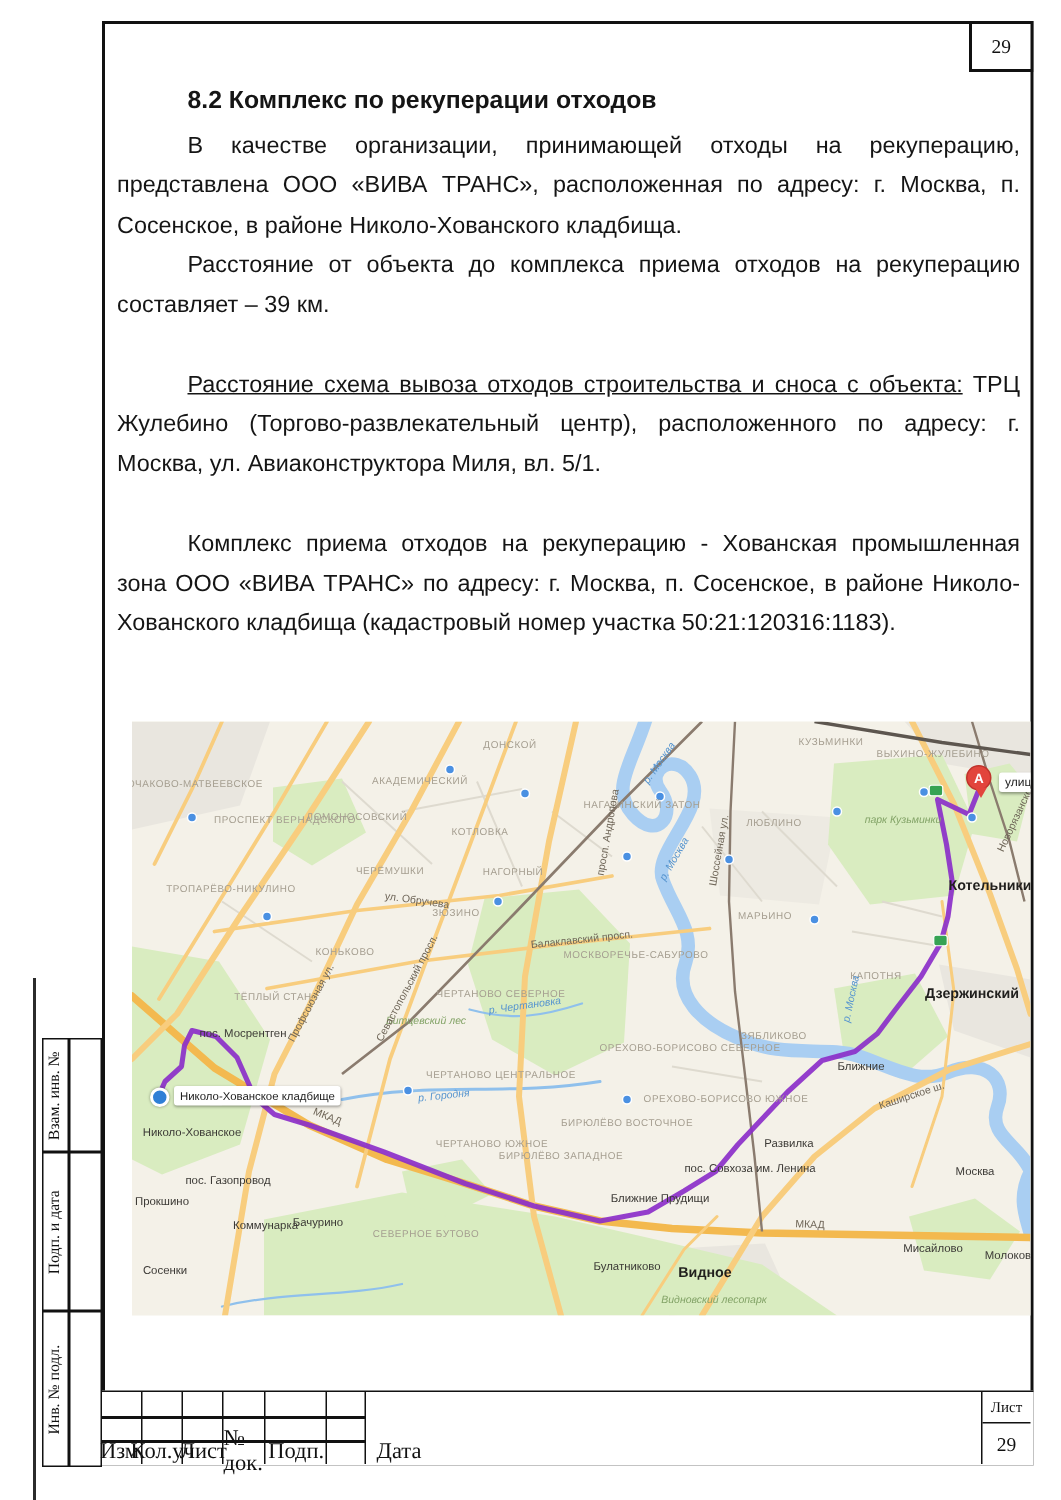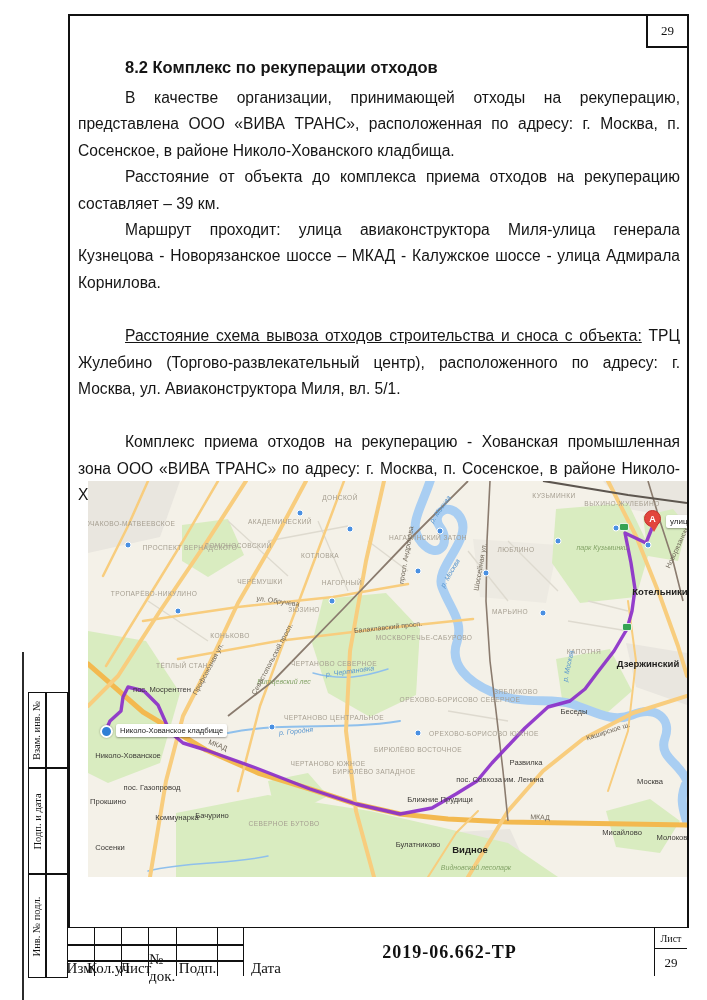--- a/index.html
+++ b/index.html
@@ -64,21 +64,20 @@
 <div class="abs" id="frame"></div>
 
 <div class="abs" id="page-num-box">
   <span>29</span>
 </div>
 
 <div class="abs" id="content">
   <p class="heading">8.2 Комплекс по рекуперации отходов</p>
   <p class="para">В качестве организации, принимающей отходы на рекуперацию, представлена ООО «ВИВА ТРАНС», расположенная по адресу: г. Москва, п. Сосенское, в районе Николо-Хованского кладбища.</p>
   <p class="para">Расстояние от объекта до комплекса приема отходов на рекуперацию составляет – 39 км.</p>
-  <p class="para">Маршрут проходит: улица авиаконструктора Миля-улица генерала Кузнецова - Новорязанское шоссе – МКАД - Калужское шоссе - улица Адмирала Корнилова.</p>
   <p class="para gap"><span class="uline">Расстояние схема вывоза отходов строительства и сноса с объекта:</span><span> ТРЦ Жулебино (Торгово-развлекательный центр), расположенного по адресу: г. Москва, ул. Авиаконструктора Миля, вл. 5/1.</span></p>
   <p class="para gap">Комплекс приема отходов на рекуперацию - Хованская промышленная зона ООО «ВИВА ТРАНС» по адресу: г. Москва, п. Сосенское, в районе Николо-Хованского кладбища (кадастровый номер участка 50:21:120316:1183).</p>
 </div>
 
 <div class="abs" id="map">
   <svg id="map-svg" width="599" height="396" viewBox="0 0 599 396">
       <polygon points="0,0 92,0 72,56 0,72" fill="#e9e6df"></polygon>
       <polygon points="515,0 599,0 599,38 540,28" fill="#e9e6df"></polygon>
       <polygon points="538,162 599,172 599,224 548,206" fill="#e9e6df"></polygon>
       <polygon points="352,352 422,348 442,392 358,396" fill="#e9e6df"></polygon>
@@ -174,21 +173,21 @@
       <span class="ml ml-p" style="left: 74px; top: 208px; transform: translate(-50%, -50%) rotate(0deg);">пос. Мосрентген</span>
       <span class="ml ml-p" style="left: 40px; top: 274px; transform: translate(-50%, -50%) rotate(0deg);">Николо-Хованское</span>
       <span class="ml ml-p" style="left: 64px; top: 306px; transform: translate(-50%, -50%) rotate(0deg);">пос. Газопровод</span>
       <span class="ml ml-p" style="left: 74px; top: 336px; transform: translate(-50%, -50%) rotate(0deg); padding-left: 30px;">Коммунарка</span>
       <span class="ml ml-p" style="left: 20px; top: 320px; transform: translate(-50%, -50%) rotate(0deg);">Прокшино</span>
       <span class="ml ml-p" style="left: 22px; top: 366px; transform: translate(-50%, -50%) rotate(0deg);">Сосенки</span>
       <span class="ml ml-p" style="left: 124px; top: 334px; transform: translate(-50%, -50%) rotate(0deg);">Бачурино</span>
       <span class="ml ml-p" style="left: 438px; top: 281px; transform: translate(-50%, -50%) rotate(0deg);">Развилка</span>
       <span class="ml ml-p" style="left: 412px; top: 298px; transform: translate(-50%, -50%) rotate(0deg);">пос. Совхоза им. Ленина</span>
       <span class="ml ml-p" style="left: 352px; top: 318px; transform: translate(-50%, -50%) rotate(0deg);">Ближние Прудищи</span>
-      <span class="ml ml-p" style="left: 486px; top: 230px; transform: translate(-50%, -50%) rotate(0deg);">Беседы</span>
+      <span class="ml ml-p" style="left: 486px; top: 230px; transform: translate(-50%, -50%) rotate(0deg);">Ближние</span>
       <span class="ml ml-p" style="left: 562px; top: 300px; transform: translate(-50%, -50%) rotate(0deg);">Москва</span>
       <span class="ml ml-p" style="left: 534px; top: 351px; transform: translate(-50%, -50%) rotate(0deg);">Мисайлово</span>
       <span class="ml ml-p" style="left: 586px; top: 356px; transform: translate(-50%, -50%) rotate(0deg);">Молоково</span>
       <span class="ml ml-p" style="left: 330px; top: 363px; transform: translate(-50%, -50%) rotate(0deg);">Булатниково</span>
       <span class="ml ml-t" style="left: 572px; top: 110px; transform: translate(-50%, -50%) rotate(0deg);">Котельники</span>
       <span class="ml ml-t" style="left: 560px; top: 182px; transform: translate(-50%, -50%) rotate(0deg);">Дзержинский</span>
       <span class="ml ml-t" style="left: 382px; top: 368px; transform: translate(-50%, -50%) rotate(0deg);">Видное</span>
       <span class="ml ml-w" style="left: 352px; top: 28px; transform: translate(-50%, -50%) rotate(-55deg);">р. Москва</span>
       <span class="ml ml-w" style="left: 362px; top: 92px; transform: translate(-50%, -50%) rotate(-60deg);">р. Москва</span>
       <span class="ml ml-w" style="left: 480px; top: 185px; transform: translate(-50%, -50%) rotate(-78deg);">р. Москва</span>
@@ -238,16 +237,15 @@
   <div class="tb-cell" style="left:150px;top:0;width:26px;height:48px;"></div>
   <div class="hline" style="left:0;top:16px;width:176px;"></div>
   <div class="hline" style="left:0;top:32px;width:176px;"></div>
   <div class="tb-lab" style="left:0;top:32px;width:27px;height:16px;">Изм.</div>
   <div class="tb-lab" style="left:27px;top:32px;width:27px;height:16px;">Кол.уч</div>
   <div class="tb-lab" style="left:54px;top:32px;width:27px;height:16px;">Лист</div>
   <div class="tb-lab" style="left:81px;top:32px;width:28px;height:16px;">№ док.</div>
   <div class="tb-lab" style="left:109px;top:32px;width:41px;height:16px;">Подп.</div>
   <div class="tb-lab" style="left:150px;top:32px;width:26px;height:16px;margin-left:35px;">Дата</div>
   <div class="tb-cell" style="left:176px;top:0;width:411px;height:48px;"></div>
-  <div id="doc-number">2019-06.662-ТР</div>
   <div id="sheet-word">Лист</div>
   <div id="sheet-num">29</div>
 </div>
 
 </body></html>

